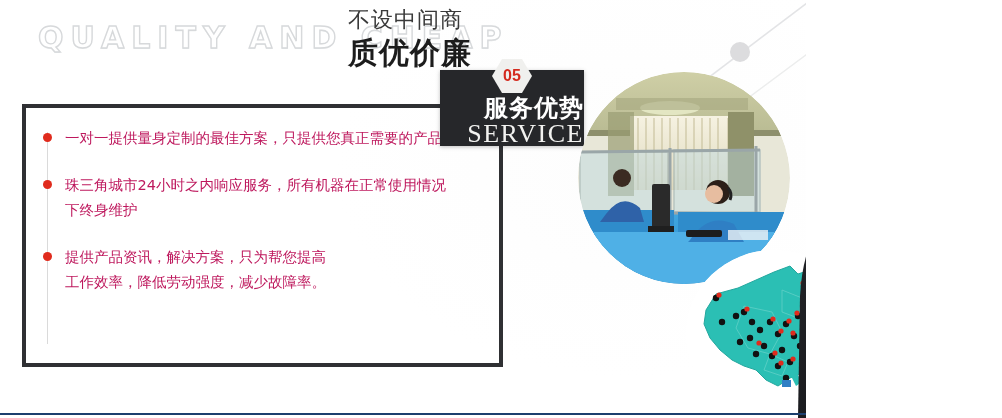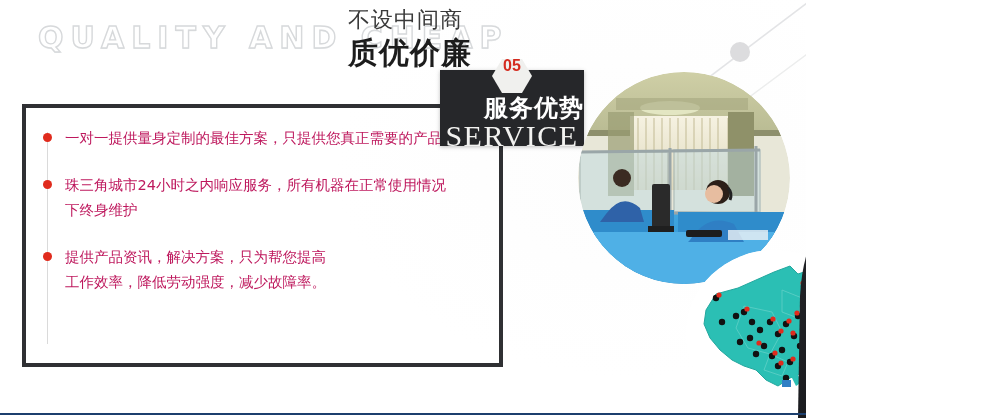--- a/index.html
+++ b/index.html
@@ -117,20 +117,21 @@
     box-shadow: 0 1px 4px rgba(0,0,0,.25);
   }
   .badge-hex {
     position: absolute;
     left: 50%; top: -12px;
     transform: translateX(-50%);
     width: 40px; height: 36px;
     background: #f0f0ee;
     clip-path: polygon(25% 3%, 75% 3%, 100% 50%, 75% 97%, 25% 97%, 0% 50%);
     display: flex;
+    align-items: center;
     justify-content: center;
   }
   .badge-hex span {
     font-size: 16px;
     font-weight: 700;
     color: #d42b1f;
     font-family: "Liberation Sans", sans-serif;
     line-height: 1;
   }
   .badge-cn {
@@ -139,22 +140,22 @@
     text-align: right;
     font-size: 24px;
     font-weight: 800;
     color: #ffffff;
     letter-spacing: 1px;
     font-family: "DejaVu Sans", "Liberation Sans", sans-serif;
   }
   .badge-en {
     position: absolute;
     left: 0; right: 0; top: 49px;
-    text-align: center;
-    font-size: 30px;
+    text-align: right;
+    font-size: 26px;
     color: #f2f2f0;
     letter-spacing: 1.5px;
     font-family: "Liberation Serif", "DejaVu Serif", serif;
   }
 
   
   .photo-office {
     position: absolute;
     left: 578px; top: 72px;
     width: 212px; height: 212px;

